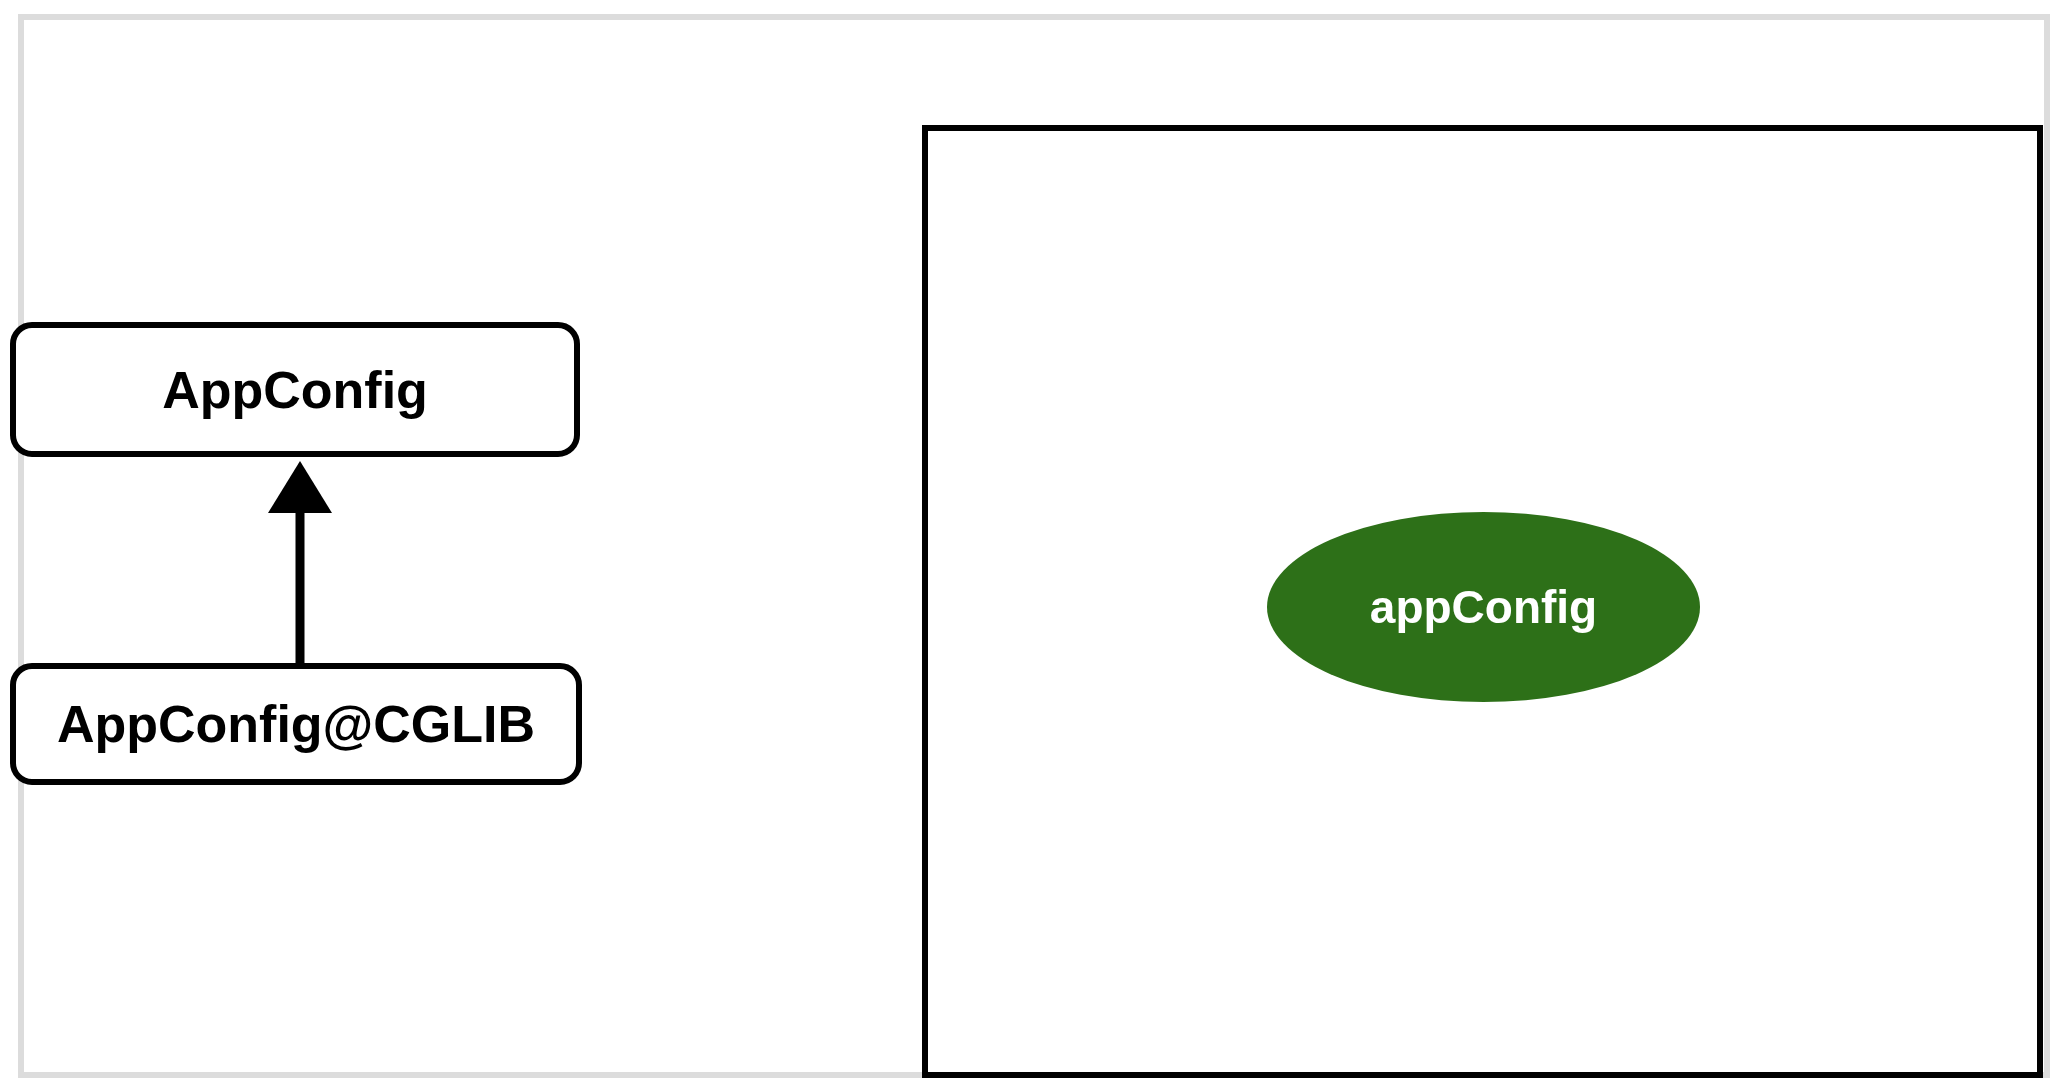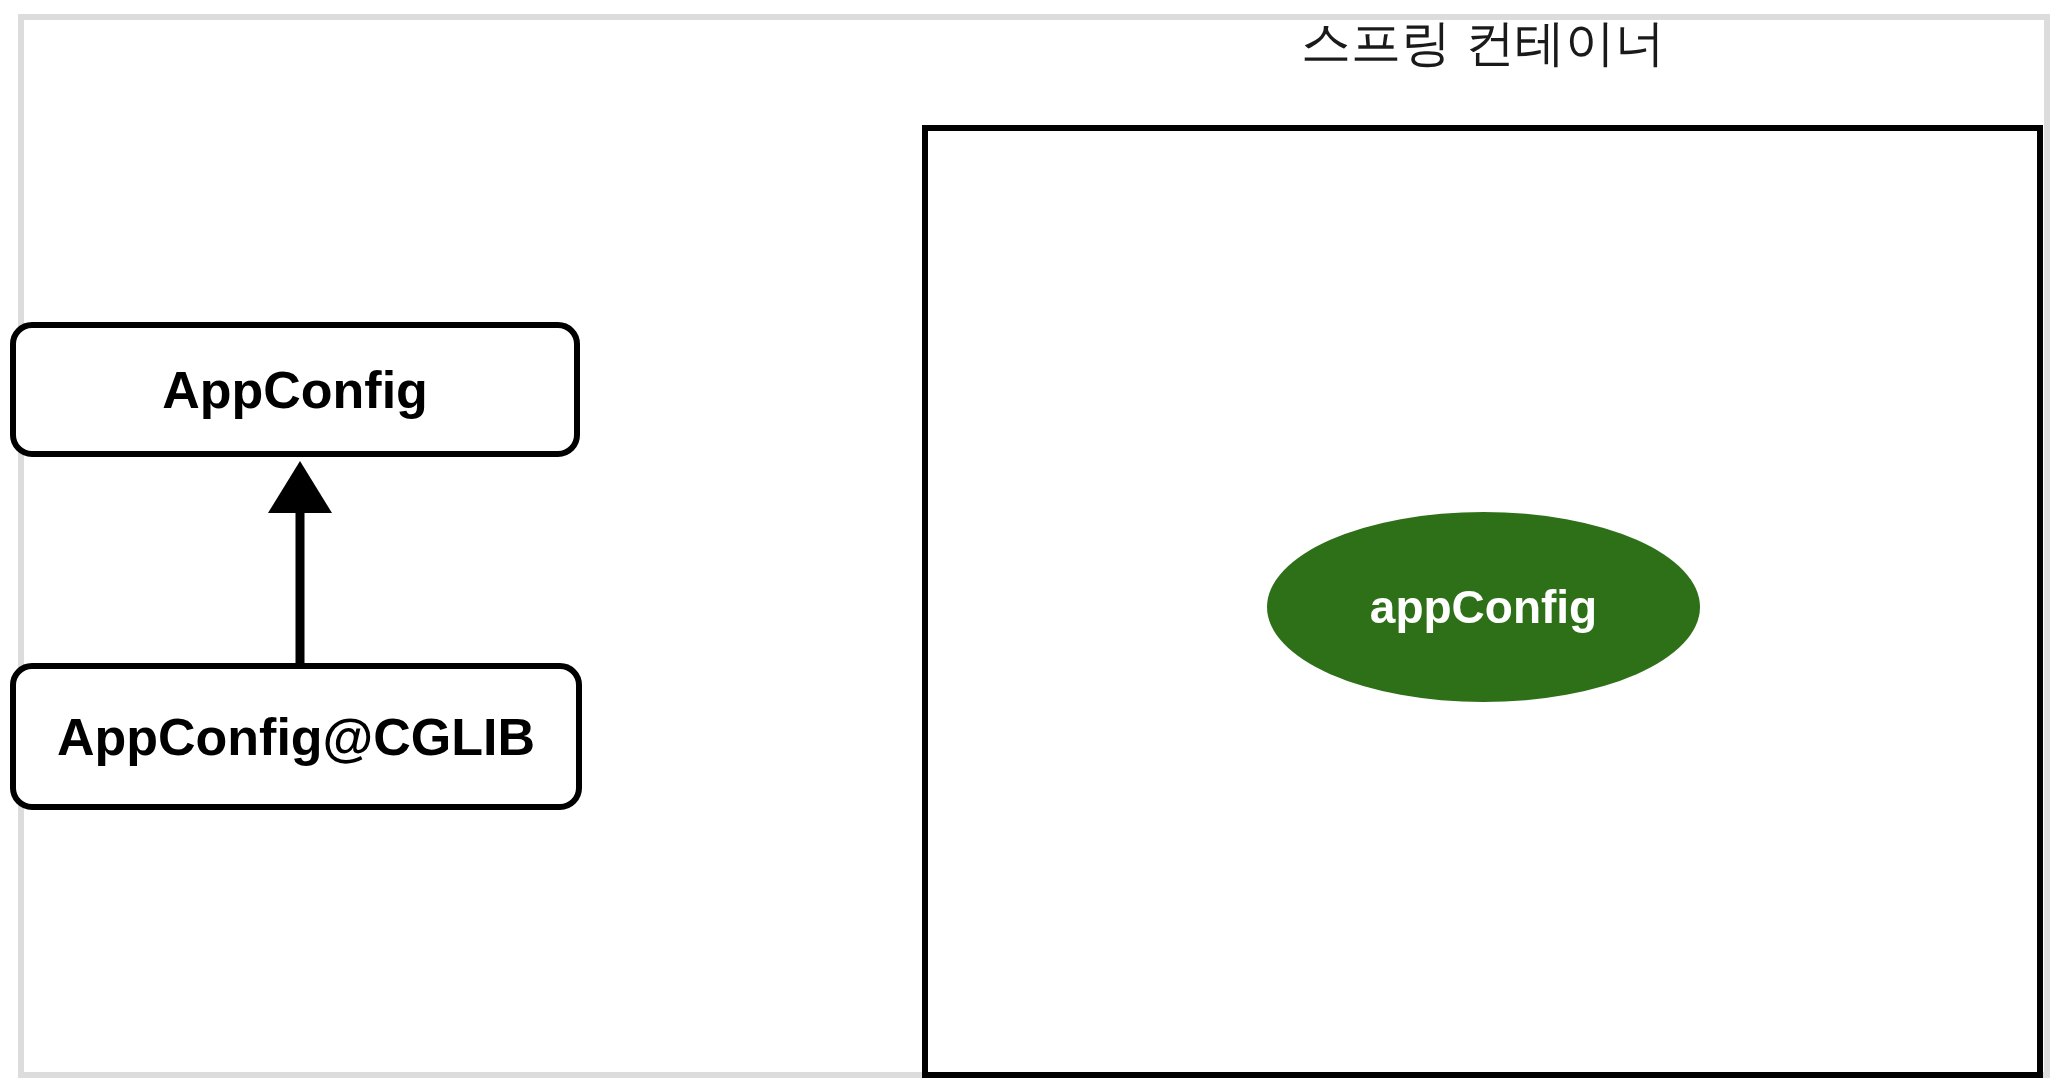--- a/index.html
+++ b/index.html
@@ -56,21 +56,21 @@
   #box-appconfig {
     left: 10px;
     top: 322px;
     width: 570px;
     height: 135px;
   }
   #box-appconfig-cglib {
     left: 10px;
     top: 663px;
     width: 572px;
-    height: 147px;
+    height: 122px;
   }
 
   
   .arrow-svg {
     position: absolute;
     left: 250px;
     top: 455px;
     width: 100px;
     height: 215px;
     overflow: visible;
@@ -150,21 +150,20 @@
 
     <line x1="50" y1="215" x2="50" y2="50" stroke="#000000" stroke-width="9"></line>
 
     <polygon points="50,6 82,58 18,58" fill="#000000"></polygon>
   </svg>
 
   <div class="class-box" id="box-appconfig-cglib">
     <span class="label">AppConfig@CGLIB</span>
   </div>
 
-  <div class="container-title">스프링 컨테이너</div>
 
   <div class="container-box">
   </div>
 
   <div class="bean-ellipse">
     <span class="bean-label">appConfig</span>
   </div>
 
 
 </div>

